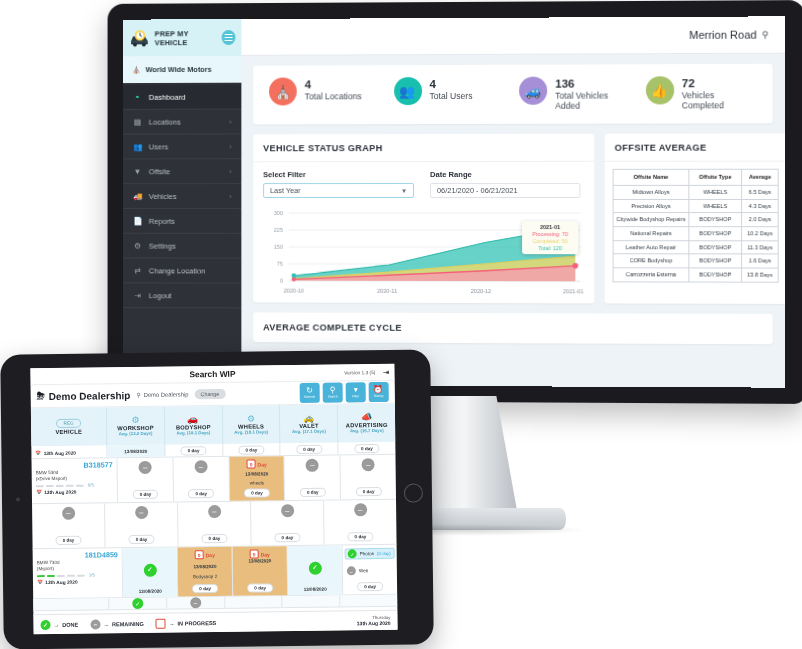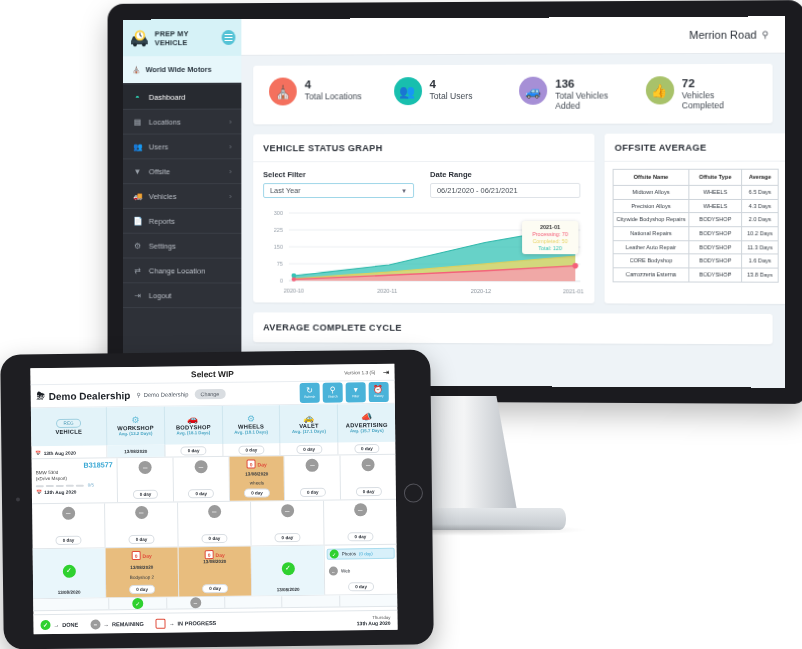--- a/index.html
+++ b/index.html
@@ -522,21 +522,21 @@
   <div class="stand-base"></div>
   <div class="stand-shadow"></div>
 
   <div class="tablet">
     <div class="cam"></div>
     <div class="home-btn"></div>
 
     <div class="tablet-screen">
 
       <div class="t-top">
-        <span class="title">Select WIP</span>
+        <span class="title">Search WIP</span>
         <span class="ver">Version 1.3 (5)</span>
         <span class="logout">⇥</span>
       </div>
 
       <div class="t-head">
         <span class="dealer">
           <span>⛈</span>
           <span>Demo Dealership</span>
         </span>
         <span class="loc2">
@@ -703,20 +703,37 @@
           </div>
         <div class="c">
             <div class="cell">
           <span class="dot">–</span>
           <span class="daypill">0 day</span>
         </div>
           </div>
       </div>
 
       <div class="wip-row" style="height:50px">
+        <div class="c vcol">
+          <div class="reg">181D4859</div>
+          <div class="vmodel">BMW 730d</div>
+          <div class="vmodel">(Msport)</div>
+          <div class="progress">
+            <i class="seg on"></i>
+              <i class="seg on"></i>
+              <i class="seg"></i>
+              <i class="seg"></i>
+              <i class="seg"></i>
+            <span class="pcount">2/5</span>
+          </div>
+          <div class="vdate">
+            <span class="cal">📅</span>
+            <span>13th Aug 2020</span>
+          </div>
+        </div>
         <div class="c">
             <div class="cell blue">
           <span style="flex:1"></span>
           <span class="dot done">✓</span>
           <span style="flex:1"></span>
           <span class="cdate">13/08/2020</span>
         </div>
           </div>
         <div class="c">
             <div class="cell amber">

